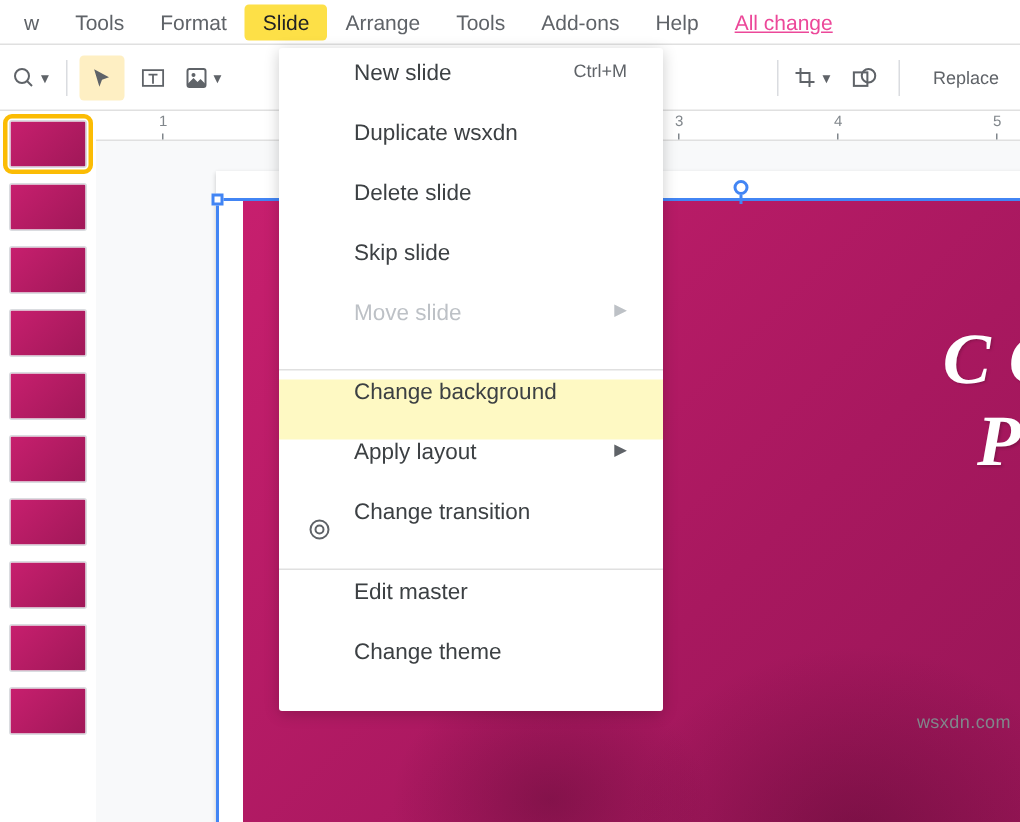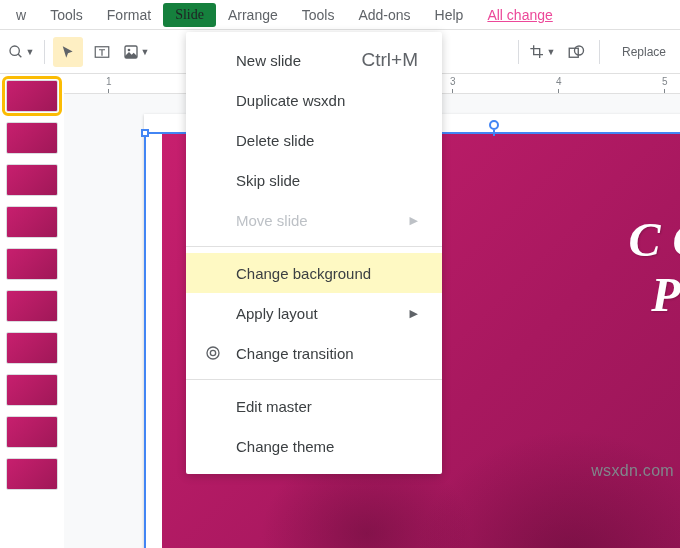--- a/index.html
+++ b/index.html
@@ -1,20 +1,20 @@
 <!DOCTYPE html>
 <html><head>
   <meta charset="utf-8">
   <style>
     * { margin: 0; padding: 0; box-sizing: border-box; }
     body { font-family: Arial, sans-serif; font-size: 14px; color: #333; overflow: hidden; width: 680px; height: 548px; background: #fff; position: relative; }
     
     .menubar { display: flex; align-items: center; height: 30px; padding: 0 4px; border-bottom: 1px solid #e0e0e0; background: #fff; }
     .menu-item { padding: 4px 12px; cursor: pointer; color: #5f6368; font-size: 14px; }
-    .menu-item.active { background: #15803d; color: #202124; border-radius: 3px; font-family: Liberation Serif, serif; }
+    .menu-item.active { background: #fde047; color: #202124; border-radius: 3px; }
     .menu-right { margin-left: 12px; color: #ec4899; text-decoration: underline; font-size: 14px; }
     
     .toolbar { display: flex; align-items: center; height: 44px; padding: 0 6px; border-bottom: 1px solid #e0e0e0; gap: 4px; background: #fff; }
     .tool-btn { display: flex; align-items: center; justify-content: center; width: 30px; height: 30px; border-radius: 3px; color: #5f6368; cursor: pointer; }
     .tool-btn.active { background: #feefc3; }
     .tool-sep { width: 1px; height: 24px; background: #dadce0; margin: 0 4px; }
     .tool-caret { font-size: 9px; margin-left: 2px; color: #5f6368; }
     .replace-btn { margin-left: 6px; font-size: 12px; color: #5f6368; padding: 4px 8px; cursor: pointer; }
     
     .workspace { display: flex; height: calc(100% - 74px); position: relative; }
@@ -38,30 +38,30 @@
     }
     .selection-box { position: absolute; top: 18px; left: 0; right: 0; bottom: 0; border: 2px solid #4285f4; }
     .rotate-handle { position: absolute; top: -14px; left: 50%; transform: translateX(-50%); width: 10px; height: 10px; border-radius: 50%; background: #fff; border: 2px solid #4285f4; }
     .rotate-line { position: absolute; top: -4px; left: 50%; transform: translateX(-50%); width: 2px; height: 6px; background: #4285f4; }
     .resize-handle { position: absolute; width: 8px; height: 8px; background: #fff; border: 2px solid #4285f4; }
     .rh-tl { top: -5px; left: -5px; }
     
     .slide-title { position: absolute; top: 80px; right: 30px; text-align: right; font-family: Georgia, 'Times New Roman', serif; font-weight: bold; font-style: italic; color: #fff; font-size: 48px; line-height: 1.15; text-shadow: 1px 1px 2px rgba(0,0,0,0.2); }
     
     .dropdown { position: absolute; top: 32px; left: 186px; width: 256px; background: #fff; box-shadow: 0 2px 10px rgba(0,0,0,0.2); border-radius: 2px; padding: 8px 0; z-index: 100; }
-    .dd-item { display: flex; align-items: center; height: 40px; padding: 0 24px 0 50px; color: #3c4043; font-size: 15px; cursor: pointer; position: relative; }
+    .dd-item { display: flex; height: 40px; padding: 0 24px 0 50px; color: #3c4043; font-size: 15px; cursor: pointer; position: relative; }
     .dd-item.hover { background: #fef9c3; }
     .dd-item.disabled { color: #bdc1c6; cursor: default; }
-    .dd-shortcut { margin-left: auto; color: #5f6368; font-size: 19px; }
+    .dd-shortcut { margin-left: auto; color: #5f6368; font-size: 12px; }
     .dd-arrow { margin-left: auto; font-size: 11px; color: #5f6368; }
     .dd-item.disabled .dd-arrow { color: #bdc1c6; }
     .dd-sep { height: 1px; background: #e0e0e0; margin: 6px 0; }
     .dd-icon { position: absolute; left: 18px; top: 50%; transform: translateY(-50%); width: 18px; height: 18px; display: flex; align-items: center; justify-content: center; color: #5f6368; }
     
-    .watermark { position: absolute; right: 6px; top: 388px; font-size: 16px; color: #80868b; letter-spacing: 0.3px; }
+    .watermark { position: absolute; right: 6px; top: 400px; font-size: 12px; color: #80868b; letter-spacing: 0.3px; }
     
     svg { display: block; }
   </style>
 </head>
 <body>
 
 <div class="menubar">
   <span class="menu-item">w</span>
   <span class="menu-item">Tools</span>
   <span class="menu-item">Format</span>

